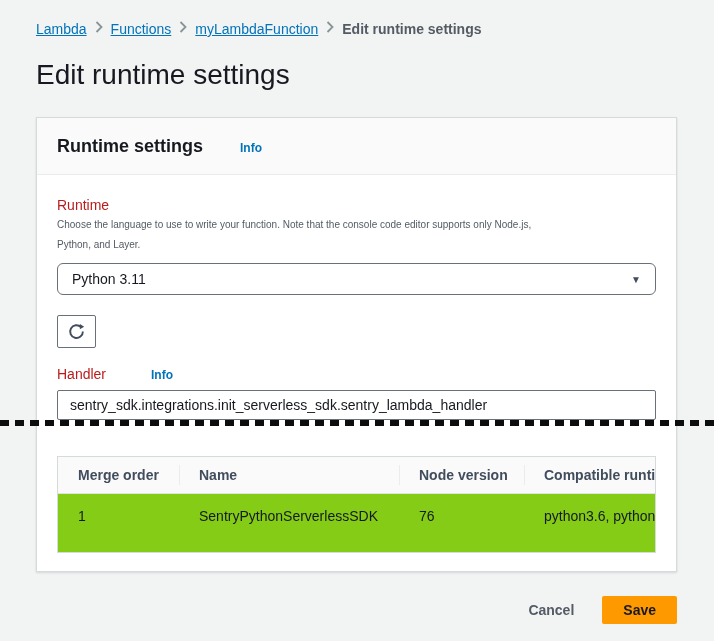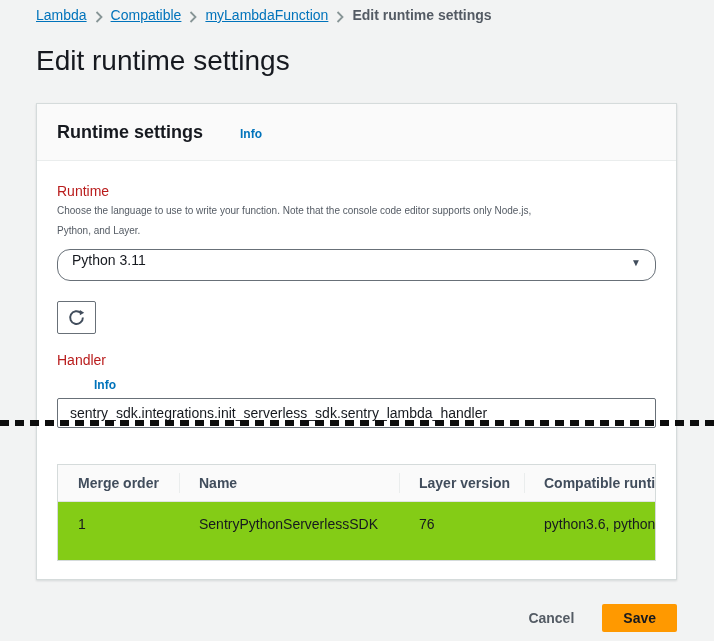--- a/index.html
+++ b/index.html
@@ -9,22 +9,22 @@
     font-family: "Liberation Sans", "DejaVu Sans", sans-serif;
     color: #16191f;
     position: relative;
     overflow: hidden;
     font-size: 14px;
   }
   .page { position: relative; width: 714px; }
 
   
   .breadcrumb {
-    display: flex; align-items: flex-end; gap: 8px;
-    padding: 7px 0 0 36px; line-height: 16px;
+    display: flex; align-items: flex-start; gap: 8px;
+    padding: 21px 0 0 36px; line-height: 16px;
   }
   .breadcrumb a {
     color: #0073bb; text-decoration: underline; cursor: pointer;
   }
   .breadcrumb .current { color: #545b64; font-weight: bold; }
   .crumb-sep { display: inline-flex; align-items: center; }
 
   
   h1.page-title {
     margin: 20px 0 0 36px;
@@ -52,37 +52,37 @@
     text-decoration: none; cursor: pointer; padding-left: 37px;
   }
   .card-body { padding: 20px 20px 18px 20px; }
 
   .field-label { font-size: 14px; line-height: 20px; color: #b91c1c; }
   .field-desc { margin: 0; font-size: 10px; line-height: 20px; color: #545b64; }
 
   .select {
     margin-top: 8px;
     height: 32px; box-sizing: border-box;
-    border: 1px solid #687078; border-radius: 13px;
+    border: 1px solid #687078; border-radius: 6px;
     background: #fff;
-    display: flex; align-items: flex-end; justify-content: space-between;
-    padding: 12px 14px; cursor: pointer;
+    display: flex; align-items: center; justify-content: space-between;
+    padding: 0 14px; cursor: pointer;
   }
   .select .caret { font-size: 10px; color: #414d5c; }
 
   .refresh-btn {
     margin-top: 20px;
     width: 39px; height: 33px; box-sizing: border-box;
     border: 1px solid #687078; border-radius: 2px;
     background: #fff; cursor: pointer;
     display: flex; align-items: center; justify-content: center;
     padding: 0;
   }
 
-  .label-row { margin-top: 16px; display: flex; align-items: baseline; gap: 8px; flex-direction: column; }
+  .label-row { margin-top: 16px; display: flex; align-items: baseline; gap: 8px; }
 
   .text-input {
     margin-top: 6px;
     width: 100%; height: 30px; box-sizing: border-box;
     border: 1px solid #687078; border-radius: 2px;
     padding: 0 12px;
     font-family: "Liberation Sans", "DejaVu Sans", sans-serif;
     font-size: 14px; color: #16191f; background: #fff;
   }
 
@@ -143,21 +143,21 @@
 
 <div class="page">
 
   <nav class="breadcrumb">
     <a>Lambda</a>
     <span class="crumb-sep">
       <svg width="8" height="12" viewBox="0 0 8 12">
           <path d="M1.5 1 L6.5 6 L1.5 11" fill="none" stroke="#879596" stroke-width="1.8"></path>
         </svg>
     </span>
-    <a>Compatible</a>
+    <a>Functions</a>
     <span class="crumb-sep">
       <svg width="8" height="12" viewBox="0 0 8 12">
           <path d="M1.5 1 L6.5 6 L1.5 11" fill="none" stroke="#879596" stroke-width="1.8"></path>
         </svg>
     </span>
     <a>myLambdaFunction</a>
     <span class="crumb-sep">
       <svg width="8" height="12" viewBox="0 0 8 12">
           <path d="M1.5 1 L6.5 6 L1.5 11" fill="none" stroke="#879596" stroke-width="1.8"></path>
         </svg>
@@ -206,21 +206,21 @@
           <colgroup>
             <col style="width:121px">
               <col style="width:220px">
               <col style="width:125px">
               <col style="width:284px">
           </colgroup>
           <thead>
             <tr>
               <th>Merge order</th>
               <th>Name</th>
-              <th>Layer version</th>
+              <th>Node version</th>
               <th>Compatible runtimes</th>
             </tr>
           </thead>
           <tbody>
             <tr>
               <td>1</td>
               <td>SentryPythonServerlessSDK</td>
               <td>76</td>
               <td>python3.6, python</td>
             </tr>

